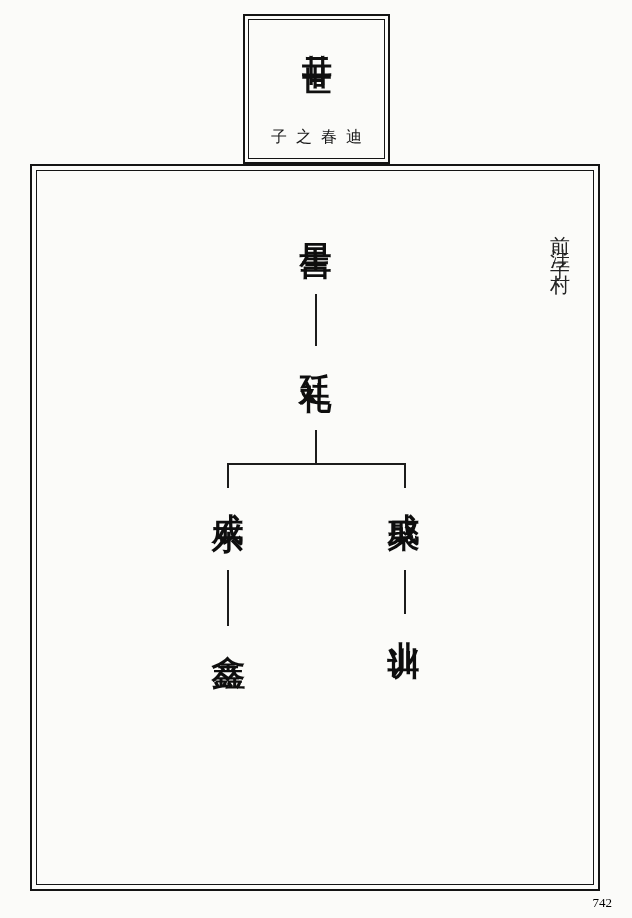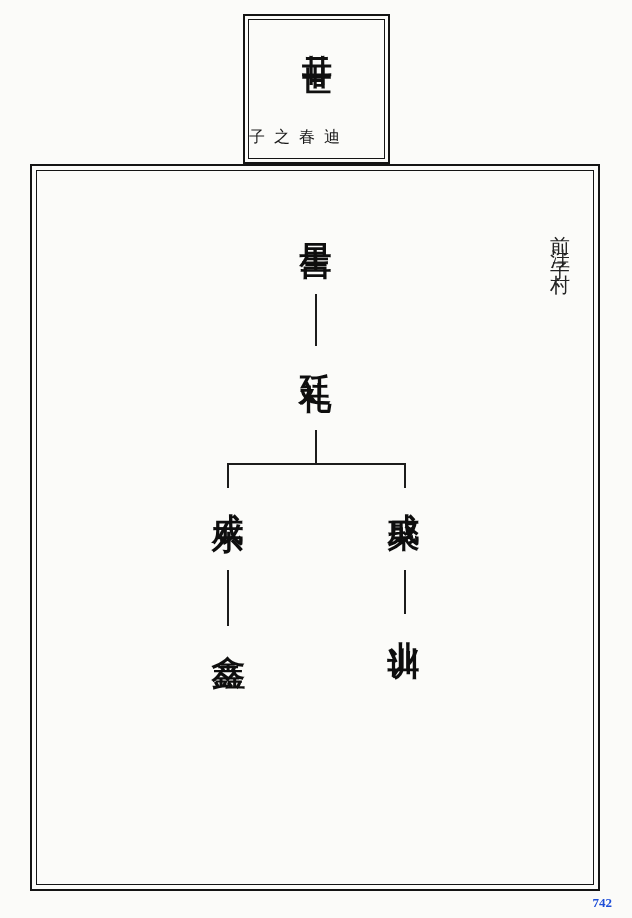--- a/index.html
+++ b/index.html
@@ -30,20 +30,21 @@
   }
 
   .gen-title {
     position: absolute; top: 10px; left: 50%;
     transform: translateX(-50%);
     font-size: 30px; font-weight: bold;
     letter-spacing: 5px; color: #101010;
   }
   .gen-subtitle {
     position: absolute; bottom: 10px; left: 0; right: 0;
+    text-align: center;
     font-size: 16px; letter-spacing: 9px; margin-right: -9px;
     color: #1a1a1a;
   }
 
   
   .tree-layer { position: absolute; inset: 0; z-index: 3; }
 
   .node {
     position: absolute;
     transform: translateX(-50%);
@@ -75,23 +76,22 @@
   .conn-child-branch { left: 315px; top: 430px; height: 34px; }
   .conn-horizontal   { left: 227px; top: 463px; width: 179px; }
   .conn-stub-left    { left: 227px; top: 463px; height: 25px; }
   .conn-stub-right   { left: 404px; top: 463px; height: 25px; }
   .conn-left-down    { left: 227px; top: 570px; height: 56px; }
   .conn-right-down   { left: 404px; top: 570px; height: 44px; }
 
   
   .page-number {
     position: absolute; right: 20px; bottom: 7px;
-    font-size: 13px; color: #1d4ed8;
+    font-size: 13px; color: #000000;
     font-family: "Liberation Serif", "DejaVu Serif", serif;
-    font-weight: bold;
   }
 </style>
 </head>
 <body>
 
 <div class="box-outer gen-box">
   <div class="box-inner">
     <div class="vtext gen-title">廿二世</div>
     <div class="gen-subtitle">子之春迪</div>
   </div>

